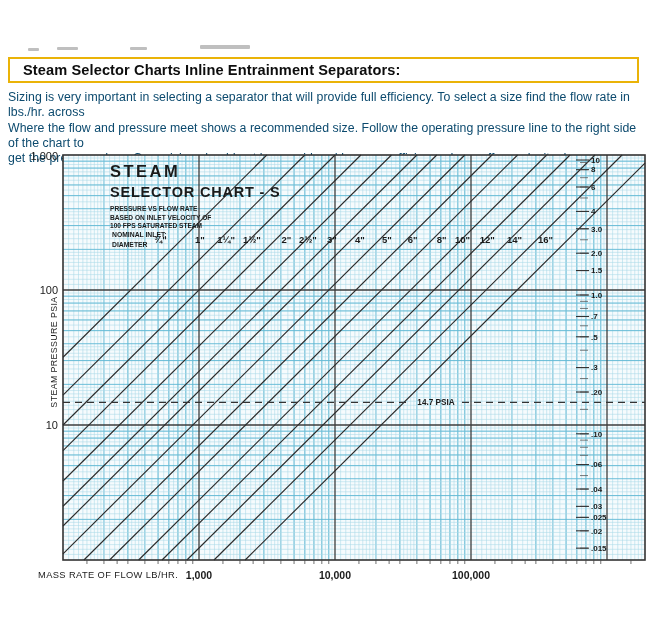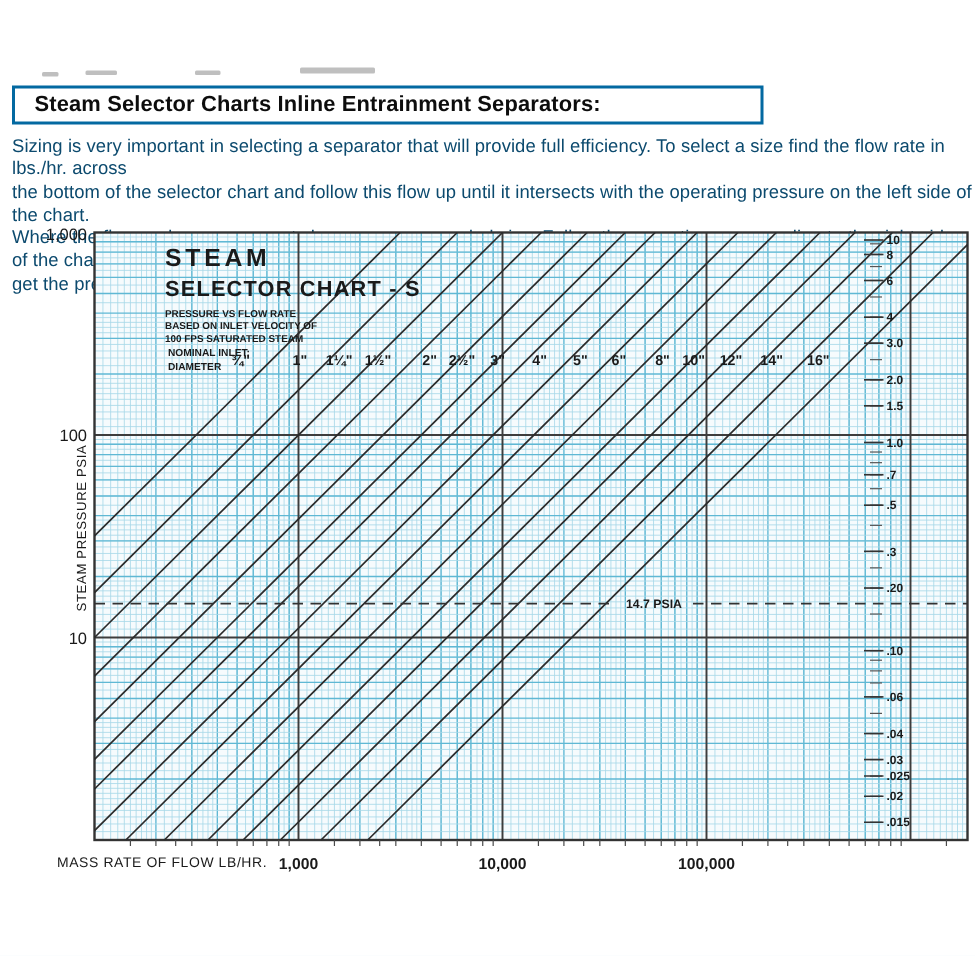--- a/index.html
+++ b/index.html
@@ -2,22 +2,22 @@
 <html><head>
 <meta charset="utf-8">
 <style>
   html,body{margin:0;padding:0;}
   body{
     width:650px;height:637px;position:relative;background:#ffffff;
     font-family:"Liberation Sans",sans-serif;overflow:hidden;
   }
   .artifact-dash{position:absolute;background:#8a8a8a;opacity:.55;border-radius:1px;}
   .heading-box{
-    position:absolute;left:8px;top:57px;width:501px;height:26px;
-    border:2px solid #0369a1;box-sizing:border-box;background:#fff;
+    position:absolute;left:8px;top:57px;width:631px;height:26px;
+    border:2px solid #eab308;box-sizing:border-box;background:#fff;
     display:flex;align-items:center;
   }
   .heading-box span{
     font-size:14.6px;font-weight:bold;color:#0d0d0d;padding-left:13px;
     letter-spacing:.1px;white-space:nowrap;
   }
   .intro{
     position:absolute;left:8px;top:90px;width:640px;color:#0c4a6e;
     font-size:12.3px;line-height:15.3px;letter-spacing:.05px;
   }
@@ -33,21 +33,20 @@
   <div class="artifact-dash" style="left:130px;top:47px;width:17px;height:3px;"></div>
   <div class="artifact-dash" style="left:200px;top:45px;width:50px;height:4px;"></div>
 </div>
 
 <div class="heading-box">
   <span>Steam Selector Charts Inline Entrainment Separators:</span>
 </div>
 
 <div class="intro">
   <div>Sizing is very important in selecting a separator that will provide full efficiency. To select a size find the flow rate in lbs./hr. across</div>
-  <div>the bottom of the selector chart and follow this flow up until it intersects with the operating pressure on the left side of the chart.</div>
   <div>Where the flow and pressure meet shows a recommended size. Follow the operating pressure line to the right side of the chart to</div>
   <div>get the pressure drop. Over-sizing should not be considered because efficiency drops off as velocity decreases.</div>
 </div>
 
 <div class="chart-wrap">
   <svg id="chart-svg" width="650" height="637" viewBox="0 0 650 637">
       <rect x="63" y="155" width="582" height="405" fill="#f6fbfd"></rect>
       <line x1="68.62940518151859" y1="155" x2="68.62940518151859" y2="560" stroke="#a8d8e8" stroke-width="0.55"></line>
       <line x1="73.76864946247696" y1="155" x2="73.76864946247696" y2="560" stroke="#a8d8e8" stroke-width="0.55"></line>
       <line x1="78.49629591372982" y1="155" x2="78.49629591372982" y2="560" stroke="#a8d8e8" stroke-width="0.55"></line>

